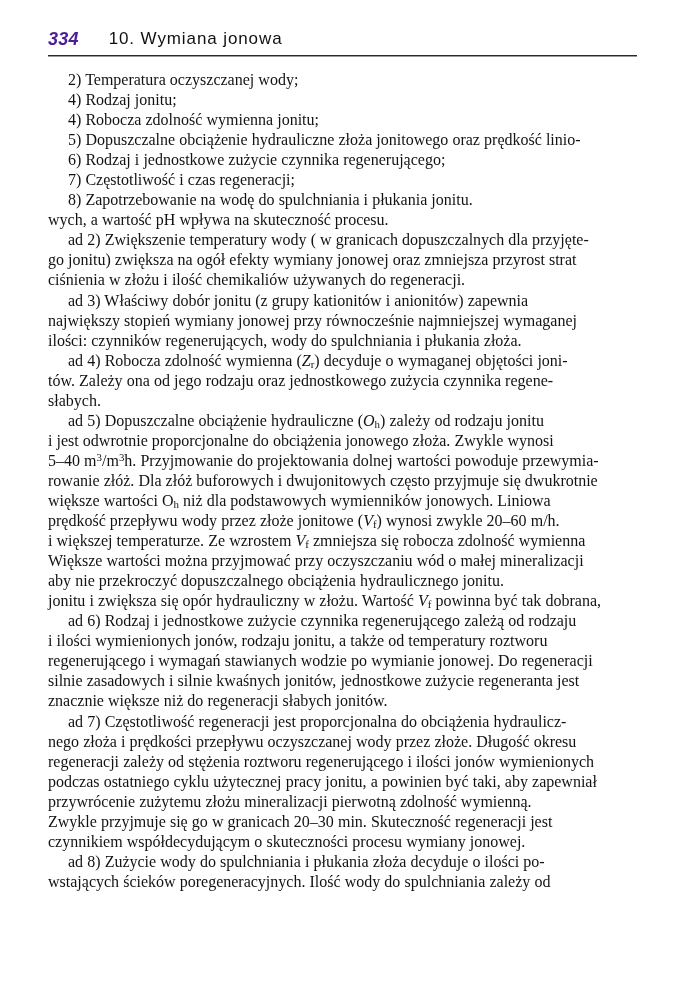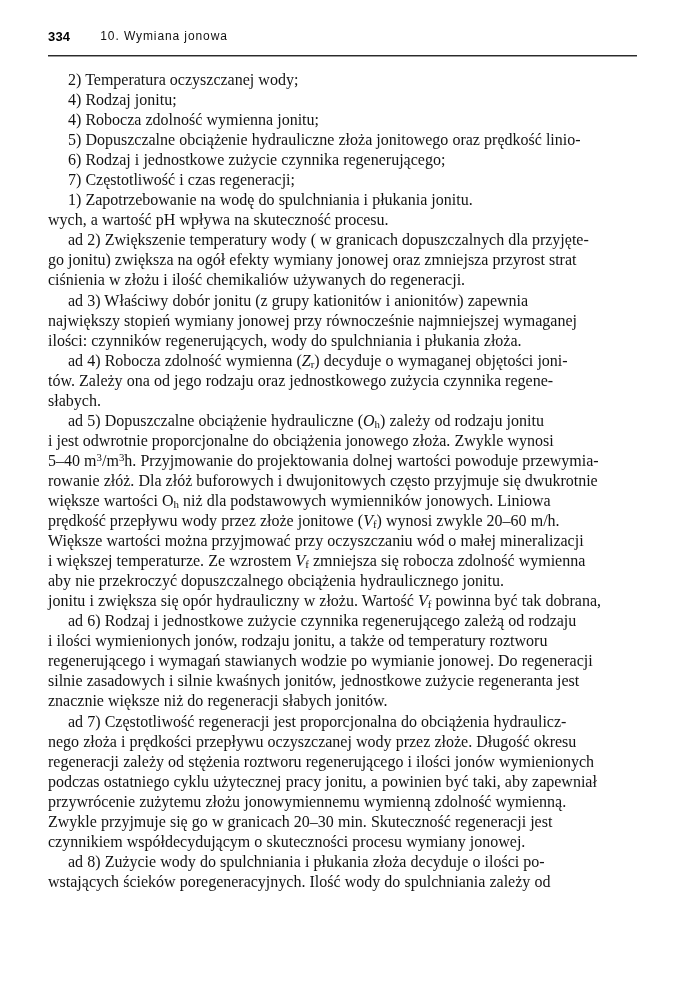--- a/index.html
+++ b/index.html
@@ -31,29 +31,30 @@
     left: 48px;
     top: 30px;
     width: 588px;
     height: 22px;
     display: flex;
     align-items: baseline;
   }
   .folio {
     font-family: "Liberation Sans", "DejaVu Sans", sans-serif;
     font-weight: bold;
-    font-size: 13px;
+    font-size: 18px;
     letter-spacing: 0.2px;
-    color: #000000;
+    color: #4c1d95;
     line-height: 1;
+    font-style: italic;
   }
   .running-title {
     font-family: "Liberation Sans", "DejaVu Sans", sans-serif;
     font-weight: normal;
-    font-size: 12px;
+    font-size: 17px;
     letter-spacing: 0.9px;
     color: #101010;
     margin-left: 30px;
     line-height: 1;
     position: relative;
     top: -1px;
   }
   .header-rule {
     position: absolute;
     left: 48px;
@@ -129,21 +130,21 @@
   <div class="header-rule"></div>
 
   <div class="column">
 
     <p class="item">2) Temperatura oczyszczanej wody;</p>
     <p class="item">4) Rodzaj jonitu;</p>
     <p class="item">4) Robocza zdolność wymienna jonitu;</p>
     <p class="item-just">5) Dopuszczalne obciążenie hydrauliczne złoża jonitowego oraz prędkość linio-</p>
     <p class="item">6) Rodzaj i jednostkowe zużycie czynnika regenerującego;</p>
     <p class="item">7) Częstotliwość i czas regeneracji;</p>
-    <p class="item">1) Zapotrzebowanie na wodę do spulchniania i płukania jonitu.</p>
+    <p class="item">8) Zapotrzebowanie na wodę do spulchniania i płukania jonitu.</p>
 
     <p class="flush">wych, a wartość pH wpływa na skuteczność procesu.</p>
 
     <p class="item-just">ad 2) Zwiększenie temperatury wody ( w granicach dopuszczalnych dla przyjęte-</p>
     <p class="flush">go jonitu) zwiększa na ogół efekty wymiany jonowej oraz zmniejsza przyrost strat</p>
     <p class="flush">ciśnienia w złożu i ilość chemikaliów używanych do regeneracji.</p>
 
     <p class="item-just">ad 3) Właściwy dobór jonitu (z grupy kationitów i anionitów) zapewnia</p>
     <p class="flush">największy stopień wymiany jonowej przy równocześnie najmniejszej wymaganej</p>
     <p class="flush">ilości: czynników regenerujących, wody do spulchniania i płukania złoża.</p>
@@ -151,36 +152,36 @@
     <p class="item-just"><span>ad 4) Robocza zdolność wymienna (</span><var class="nowrap"><span>Z</span><sub>r</sub></var><span>) decyduje o wymaganej objętości joni-</span></p>
     <p class="flush">tów. Zależy ona od jego rodzaju oraz jednostkowego zużycia czynnika regene-</p>
     <p class="flush">słabych.</p>
 
     <p class="item-just"><span>ad 5) Dopuszczalne obciążenie hydrauliczne (</span><var class="nowrap"><span>O</span><sub>h</sub></var><span>) zależy od rodzaju jonitu</span></p>
     <p class="flush">i jest odwrotnie proporcjonalne do obciążenia jonowego złoża. Zwykle wynosi</p>
     <p class="flush"><span class="nowrap"><span>5–40 m</span><sup>3</sup><span>/m</span><sup>3</sup></span><span>h. Przyjmowanie do projektowania dolnej wartości powoduje przewymia-</span></p>
     <p class="flush">rowanie złóż. Dla złóż buforowych i dwujonitowych często przyjmuje się dwukrotnie</p>
     <p class="flush"><span>większe wartości O</span><sub class="mathup">h</sub><span> niż dla podstawowych wymienników jonowych. Liniowa</span></p>
     <p class="flush"><span>prędkość przepływu wody przez złoże jonitowe (</span><var class="nowrap"><span>V</span><sub>f</sub></var><span>) wynosi zwykle 20–60 m/h.</span></p>
+    <p class="flush"><span>i większej temperaturze. Ze wzrostem </span><var class="nowrap"><span>V</span><sub>f</sub></var><span> zmniejsza się robocza zdolność wymienna</span></p>
     <p class="flush">Większe wartości można przyjmować przy oczyszczaniu wód o małej mineralizacji</p>
-    <p class="flush"><span>i większej temperaturze. Ze wzrostem </span><var class="nowrap"><span>V</span><sub>f</sub></var><span> zmniejsza się robocza zdolność wymienna</span></p>
     <p class="flush">aby nie przekroczyć dopuszczalnego obciążenia hydraulicznego jonitu.</p>
     <p class="flush"><span>jonitu i zwiększa się opór hydrauliczny w złożu. Wartość </span><var class="nowrap"><span>V</span><sub>f</sub></var><span> powinna być tak dobrana,</span></p>
 
     <p class="item-just">ad 6) Rodzaj i jednostkowe zużycie czynnika regenerującego zależą od rodzaju</p>
     <p class="flush">i ilości wymienionych jonów, rodzaju jonitu, a także od temperatury roztworu</p>
     <p class="flush">regenerującego i wymagań stawianych wodzie po wymianie jonowej. Do regeneracji</p>
     <p class="flush">silnie zasadowych i silnie kwaśnych jonitów, jednostkowe zużycie regeneranta jest</p>
     <p class="flush">znacznie większe niż do regeneracji słabych jonitów.</p>
 
     <p class="item-just">ad 7) Częstotliwość regeneracji jest proporcjonalna do obciążenia hydraulicz-</p>
     <p class="flush">nego złoża i prędkości przepływu oczyszczanej wody przez złoże. Długość okresu</p>
     <p class="flush">regeneracji zależy od stężenia roztworu regenerującego i ilości jonów wymienionych</p>
     <p class="flush">podczas ostatniego cyklu użytecznej pracy jonitu, a powinien być taki, aby zapewniał</p>
-    <p class="flush">przywrócenie zużytemu złożu jonowymiennemu wymienną zdolność wymienną.</p>
+    <p class="flush">przywrócenie zużytemu złożu mineralizacji pierwotną zdolność wymienną.</p>
     <p class="flush">Zwykle przyjmuje się go w granicach 20–30 min. Skuteczność regeneracji jest</p>
     <p class="flush">czynnikiem współdecydującym o skuteczności procesu wymiany jonowej.</p>
 
     <p class="item-just">ad 8) Zużycie wody do spulchniania i płukania złoża decyduje o ilości po-</p>
     <p class="flush">wstających ścieków poregeneracyjnych. Ilość wody do spulchniania zależy od</p>
 
   </div>
 </div>
 
 </body></html>

